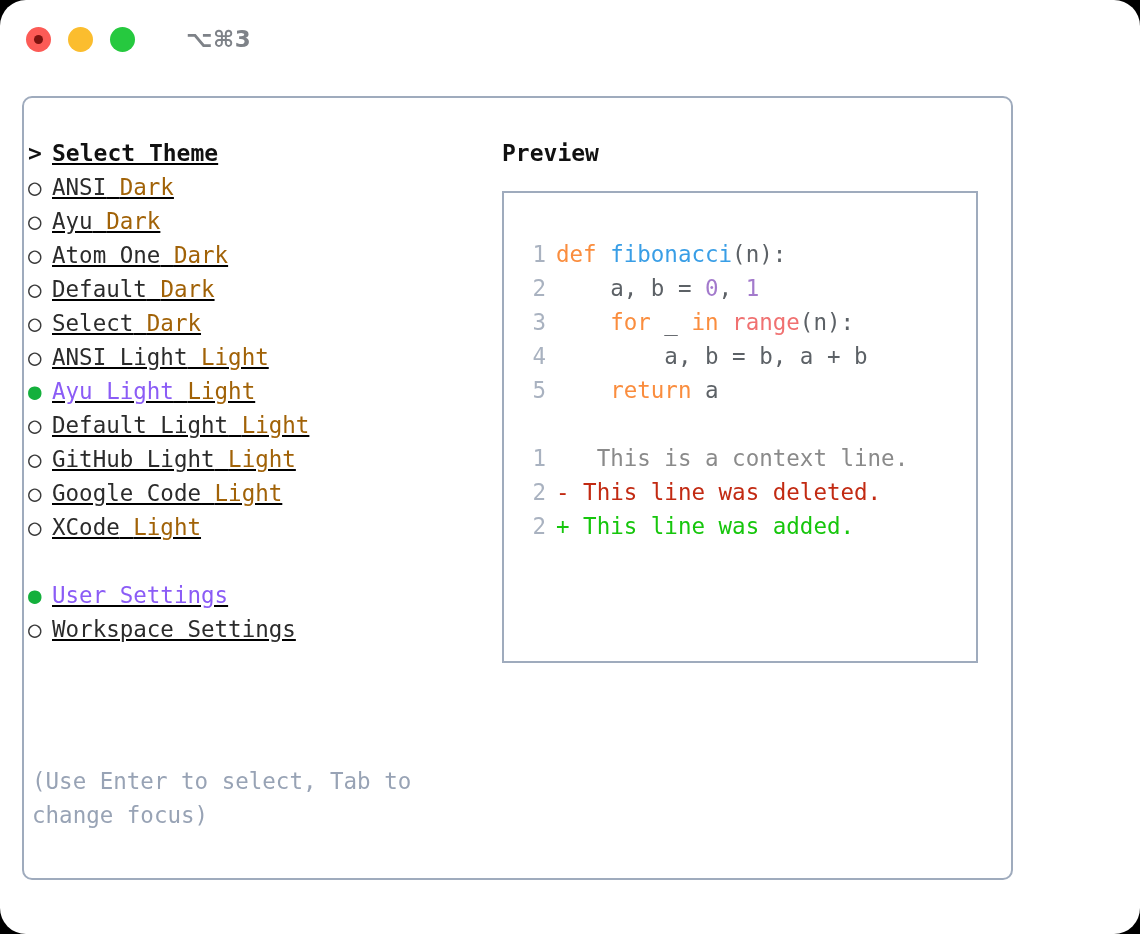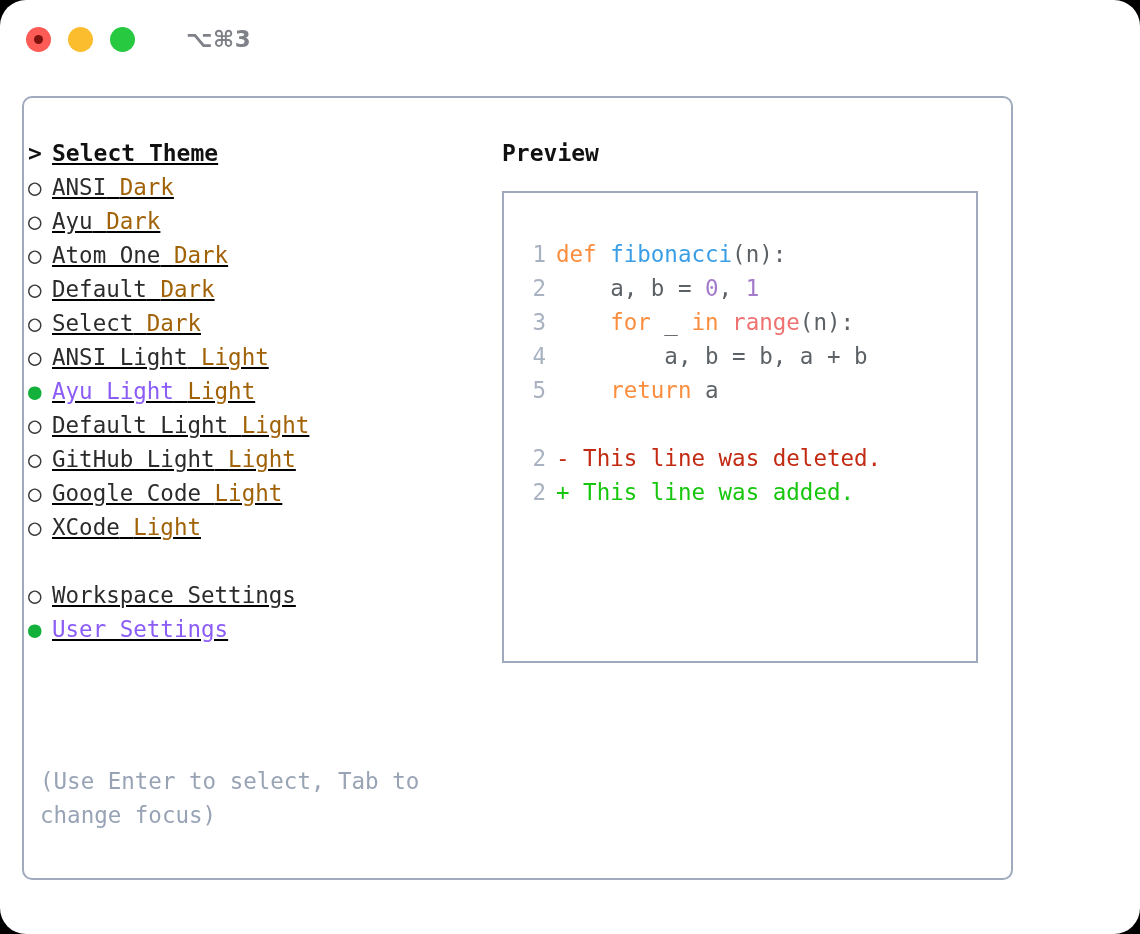--- a/index.html
+++ b/index.html
@@ -117,21 +117,21 @@
   }
   .bullet.on { color: #14b03c; }
 
   .theme-name { color: #2b2b2b; margin-top: 36px; }
   .row.selected .theme-name { color: #8b5cf6; }
   .variant { color: #a16207; }
 
   
   #hint {
     position: absolute;
-    left: 16px;
+    left: 8px;
     top: 666px;
     width: 420px;
     font-size: 22.5px;
     line-height: 34px;
     color: #98a3b5;
   }
 
   
   #preview-column {
     position: absolute;
@@ -230,26 +230,26 @@
       </div>
       <div class="row">
         <span class="bullet">○</span><span class="theme-name">Google Code</span> <span class="variant">Light</span>
       </div>
       <div class="row">
         <span class="bullet">○</span><span class="theme-name">XCode</span> <span class="variant">Light</span>
       </div>
 
       <div class="row-spacer"></div>
 
-      <div class="row">
-        <span class="bullet">○</span><span class="theme-name">Workspace Settings</span>
-      </div>
       <div class="row selected">
         <span class="bullet on">●</span><span class="theme-name">User Settings</span>
       </div>
+      <div class="row">
+        <span class="bullet">○</span><span class="theme-name">Workspace Settings</span>
+      </div>
     </div>
 
     <div id="hint">(Use Enter to select, Tab to change focus)</div>
 
     <div id="preview-column">
       <div id="preview-title">Preview</div>
 
       <div id="preview-box">
 
         <div class="code-line"><span class="ln">1</span><span class="tok-kw">def</span><span class="tok-plain"> </span><span class="tok-fn">fibonacci</span><span class="tok-plain">(n):</span></div>
@@ -257,20 +257,21 @@
         <div class="code-line"><span class="ln">2</span><span class="tok-plain">    a, b = </span><span class="tok-num">0</span><span class="tok-plain">, </span><span class="tok-num">1</span></div>
 
         <div class="code-line"><span class="ln">3</span><span class="tok-plain">    </span><span class="tok-kw">for</span><span class="tok-plain"> _ </span><span class="tok-kw">in</span><span class="tok-plain"> </span><span class="tok-bi">range</span><span class="tok-plain">(n):</span></div>
 
         <div class="code-line"><span class="ln">4</span><span class="tok-plain">        a, b = b, a + b</span></div>
 
         <div class="code-line"><span class="ln">5</span><span class="tok-plain">    </span><span class="tok-kw">return</span><span class="tok-plain"> a</span></div>
 
         <div class="blank-line"></div>
 
+        <div class="code-line"><span class="ln">1</span><span class="tok-ctx"> </span><span class="tok-ctx">  This is a context line.</span></div>
 
         <div class="code-line"><span class="ln">2</span><span class="tok-del">-</span><span class="tok-del"> This line was deleted.</span></div>
 
         <div class="code-line"><span class="ln">2</span><span class="tok-add">+</span><span class="tok-add"> This line was added.</span></div>
 
       </div>
     </div>
 
   </div>
 </div>

